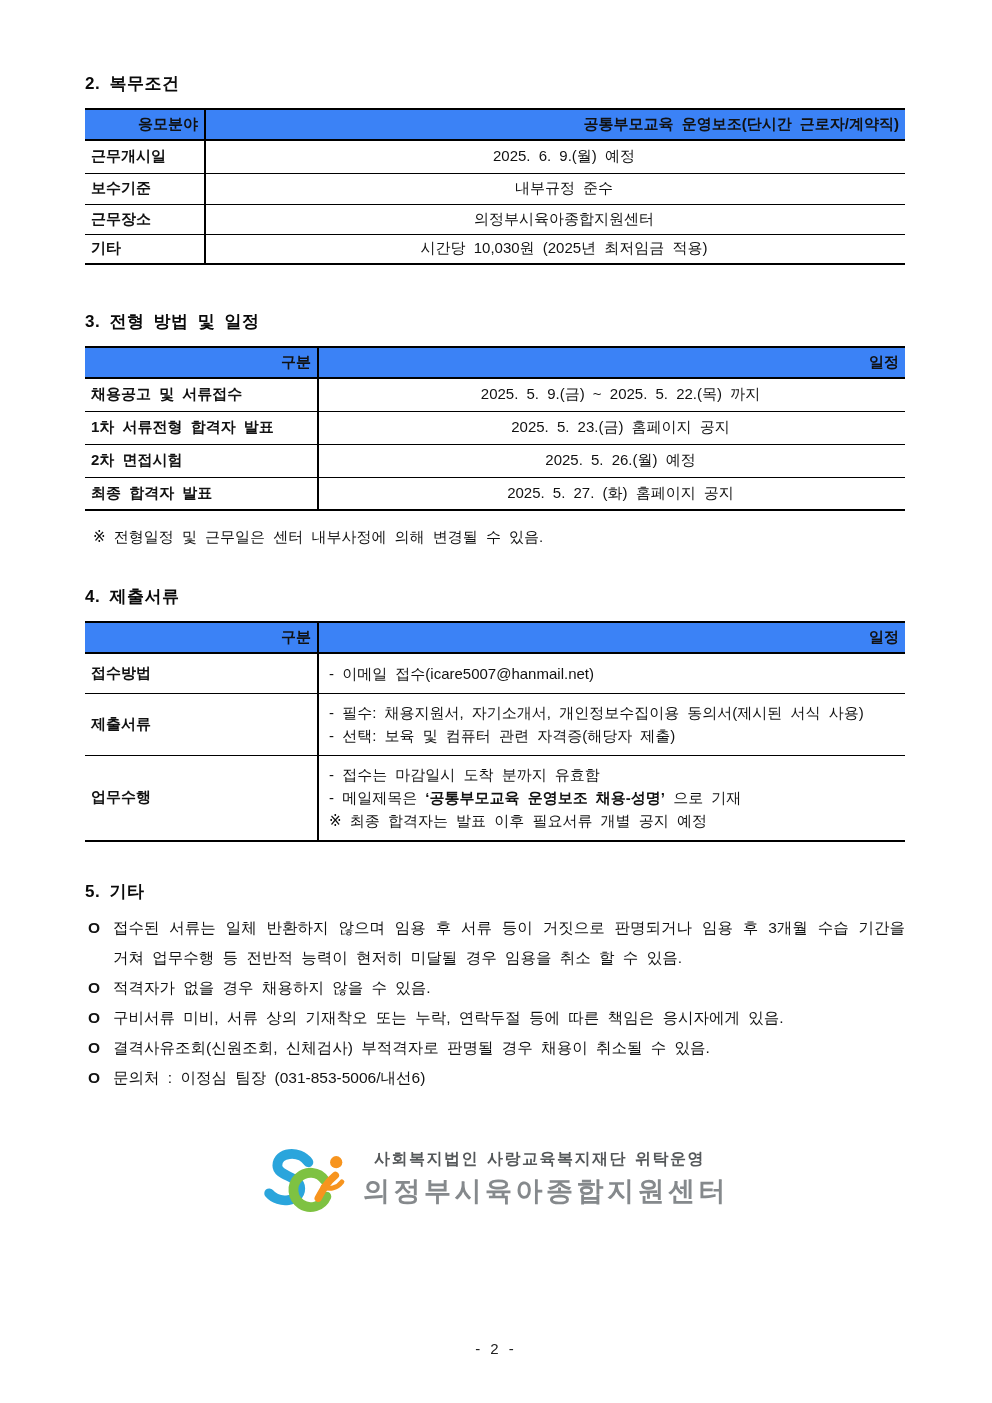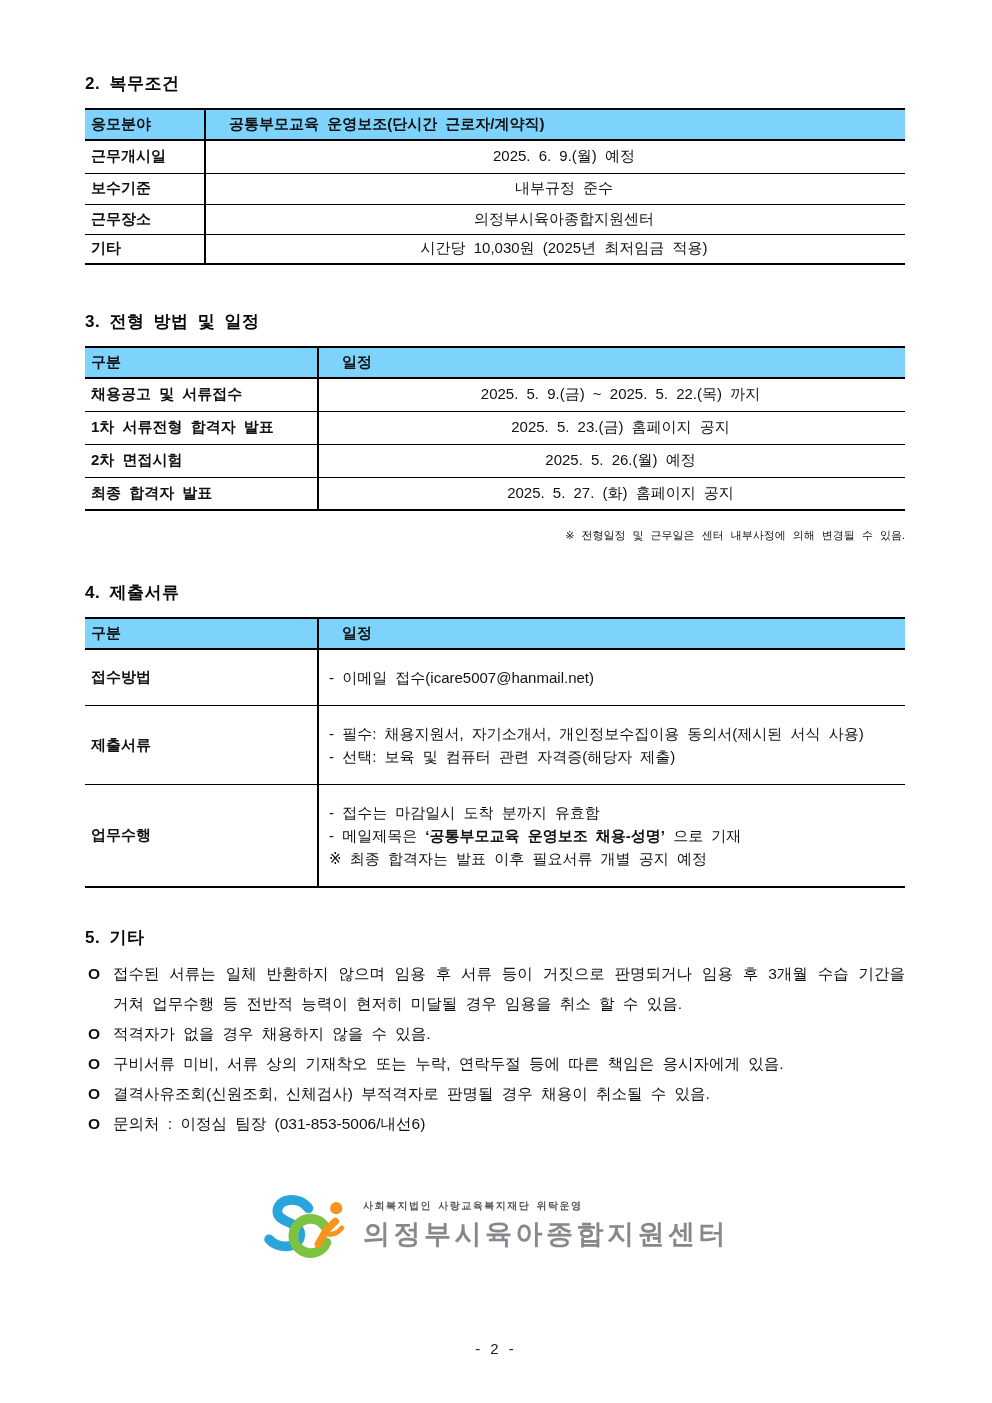--- a/index.html
+++ b/index.html
@@ -35,41 +35,40 @@
     border-bottom: 2px solid #000;
     font-size: 15px;
     margin-top: 13px;
   }
   .tbl th, .tbl td {
     border-bottom: 1px solid #000;
     padding: 2px 6px;
     vertical-align: middle;
   }
   .tbl tr.head th {
-    background: #7dd3fc;
+    background: #3b82f6;
     border-bottom: 2px solid #000;
     font-weight: 700;
-    text-align: left;
+    text-align: right;
   }
   .tbl .c1 {
     border-right: 2px solid #000;
     font-weight: 700;
     text-align: left;
   }
   .tbl .c2 { text-align: center; padding-left: 23px; }
   .tbl .c2.left {
     text-align: left;
-    padding: 16px 10px;
+    padding: 0 10px;
     line-height: 23px;
   }
   .ln { white-space: normal; }
   .note {
     margin: 17px 0 0 8px;
-    font-size: 11px;
-    text-align: right;
+    font-size: 15px;
   }
   .gap-lg { margin-top: 45px; }
   .gap-md { margin-top: 38px; }
   
   .bullets { margin-top: 10px; font-size: 15.5px; }
   .bullet {
     position: relative;
     padding-left: 28px;
     line-height: 30px;
     text-align: justify;
@@ -83,26 +82,27 @@
   
   .logo-wrap {
     margin-top: 50px;
     display: flex;
     justify-content: center;
   }
   .logo { display: flex; align-items: center; gap: 8px; }
   .logo svg { width: 94px; height: 72px; flex: 0 0 auto; }
   .logo-text { text-align: left; }
   .tagline {
-    font-size: 10px;
+    font-size: 16px;
     font-weight: 700;
     color: #55585a;
     letter-spacing: 1.5px;
     margin-bottom: 3px;
     word-spacing: 2px;
+    margin-left: 11px;
   }
   .center-name {
     font-size: 27px;
     font-weight: 700;
     color: #85898c;
     letter-spacing: 3.5px;
     word-spacing: 0;
   }
   
   .pageno {

